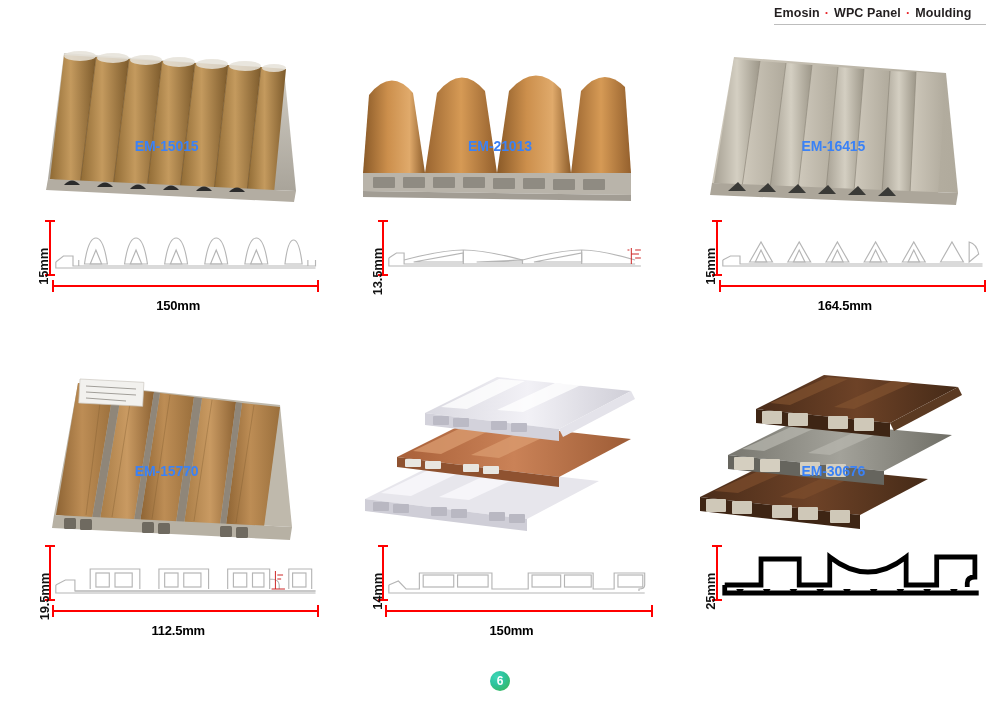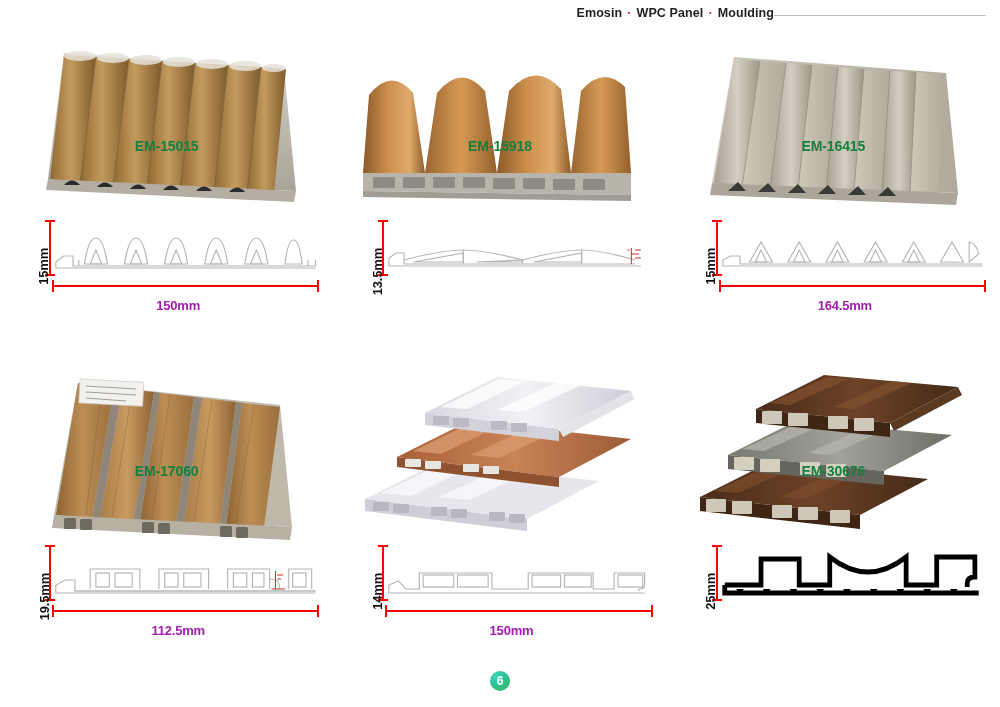--- a/index.html
+++ b/index.html
@@ -11,21 +11,21 @@
     overflow:hidden;
     position:relative;
   }
   
   .header{
     position:absolute;top:0;left:0;width:1000px;height:26px;
     display:flex;justify-content:flex-end;align-items:flex-start;
     padding-right:14px;box-sizing:border-box;
   }
   .header-inner{
-    display:flex;flex-direction:row;align-items:center;padding-top:6px;
+    display:flex;flex-direction:column;align-items:flex-start;padding-top:6px;
   }
   .brandline{
     display:flex;align-items:center;gap:5px;
     font-size:12.5px;font-weight:bold;color:#231f20;letter-spacing:.1px;
     white-space:nowrap;
   }
   .brand-dot{color:#e8262b;font-weight:bold;font-size:12.5px;line-height:1;}
   .brand-rule{
     width:212px;height:1px;background:#bdbdbd;margin-top:4px;
   }
@@ -76,25 +76,25 @@
   .hbar{
     position:absolute;left:0;right:0;top:5px;height:2px;background:#ff0000;
   }
   .hcap{
     position:absolute;top:0;width:2px;height:12px;background:#ff0000;
   }
   .hcap.l{left:0;}
   .hcap.r{right:0;}
   .hlabel{
     position:absolute;left:0;right:15px;top:18px;text-align:center;
-    font-size:13px;font-weight:bold;color:#a21caf;letter-spacing:-.2px;
+    font-size:13px;font-weight:bold;color:#000000;letter-spacing:-.2px;
   }
   .code{
     position:absolute;left:0;right:0;top:112px;text-align:center;
-    font-size:14px;font-weight:bold;color:#15803d;letter-spacing:-.1px;
+    font-size:14px;font-weight:bold;color:#3b82f6;letter-spacing:-.1px;
   }
   
   .footer{
     position:absolute;left:0;right:0;bottom:14px;height:24px;
     display:flex;align-items:center;justify-content:center;
   }
   .pagebadge{
     width:20px;height:20px;border-radius:50%;
     background:radial-gradient(circle at 32% 28%, #3fd7b6 0%, #2ec4a0 38%, #3cb44a 100%);
     color:#fff;font-size:12px;font-weight:bold;
@@ -267,21 +267,21 @@
             <path d="M96,42 l48,-2 l0,2 z"></path>
             <path d="M156,42 l50,-9 l0,9 z"></path>
           </g>
           <g stroke="#cc2222" stroke-width="1" fill="none">
             <path d="M258,28 L258,44 M262,30 L268,30 M258,34 L266,34 M262,38 L268,38"></path>
             <path d="M254,30 L256,30"></path>
           </g>
         </svg>
       </div>
     </div>
-    <div class="code">EM-15918</div>
+    <div class="code">EM-21013</div>
   </div>
 
   <div class="cell">
     <div class="photo">
       <svg class="photo-svg" width="278" height="180" viewBox="0 0 278 180">
         <defs>
           <linearGradient id="gr1" x1="0" y1="0" x2="1" y2="0">
             <stop offset="0" stop-color="#a7a194"></stop>
               <stop offset=".5" stop-color="#d4cfc2"></stop>
               <stop offset="1" stop-color="#9d9789"></stop>
@@ -448,21 +448,21 @@
           </g>
         </svg>
       </div>
       <div class="hdim">
         <div class="hbar"></div>
         <div class="hcap l"></div>
         <div class="hcap r"></div>
         <div class="hlabel">112.5mm</div>
       </div>
     </div>
-    <div class="code">EM-17060</div>
+    <div class="code">EM-15770</div>
   </div>
 
   <div class="cell">
     <div class="photo">
       <svg class="photo-svg" width="278" height="185" viewBox="0 0 278 185">
         <defs>
           <linearGradient id="wh1" x1="0" y1="0" x2="1" y2="0">
             <stop offset="0" stop-color="#d9d8e0"></stop>
               <stop offset=".5" stop-color="#f2f1f6"></stop>
               <stop offset="1" stop-color="#cfced7"></stop>

